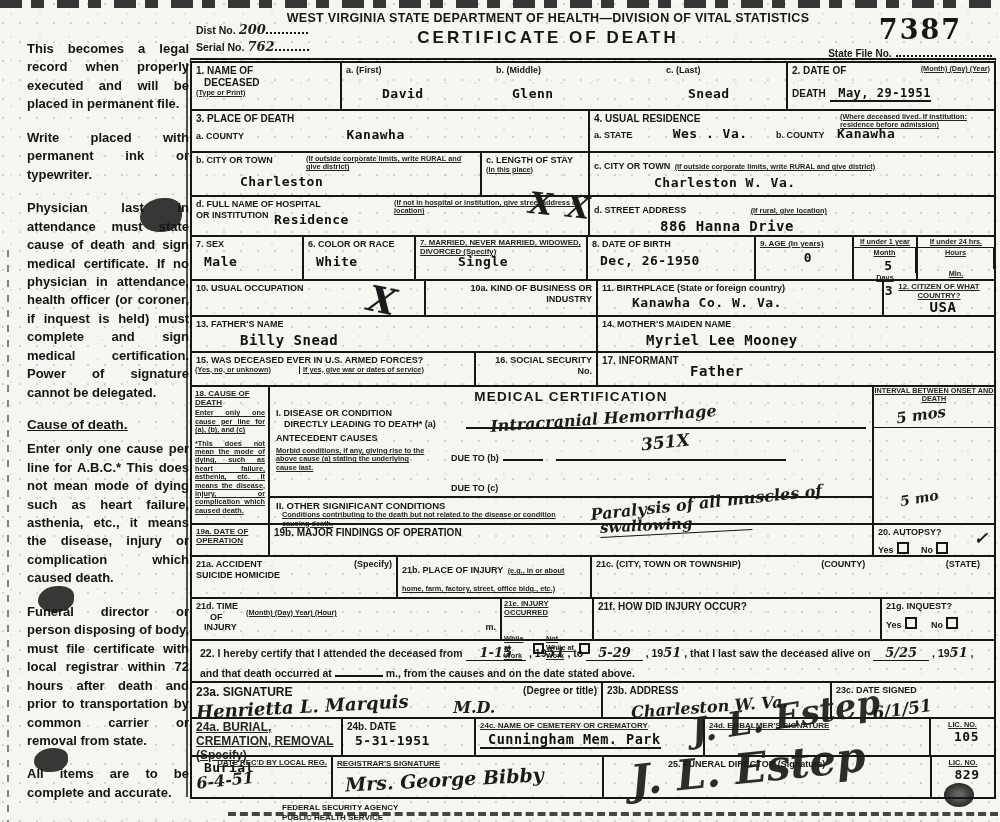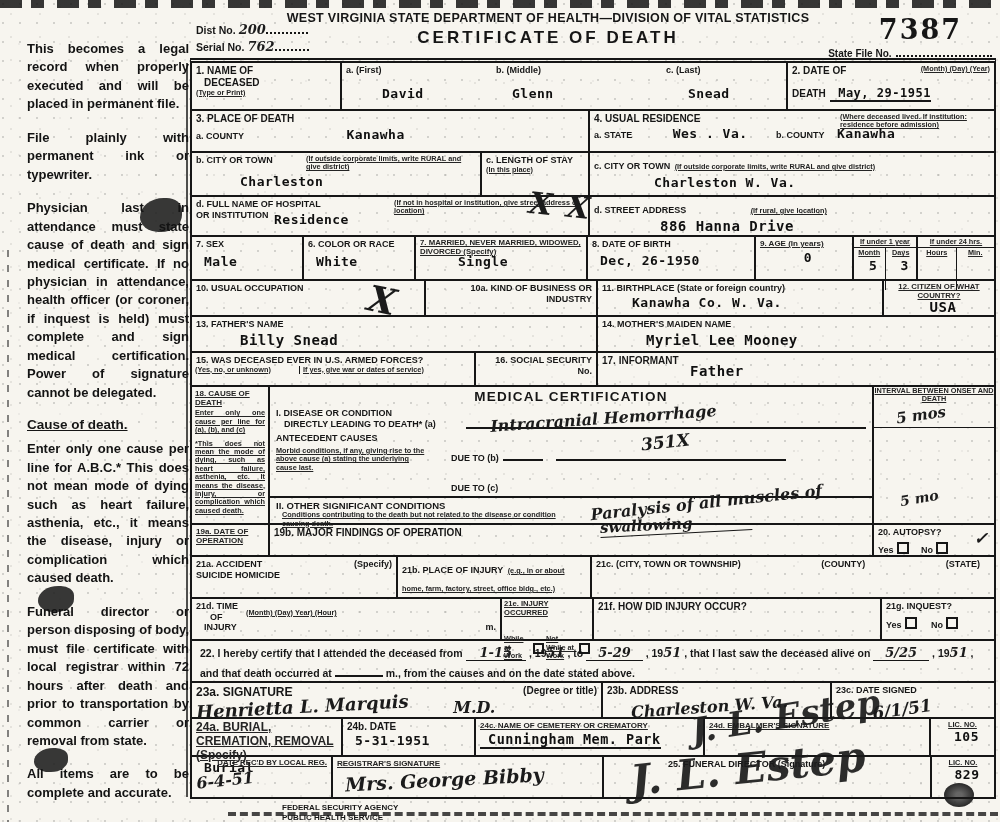--- a/index.html
+++ b/index.html
@@ -53,21 +53,21 @@
   .lbl{font:700 9px/1.18 "Liberation Sans",sans-serif;color:#161616;}
   .lbl.big{font-size:10px;}
   .note{font:700 7.3px/1.15 "Liberation Sans",sans-serif;color:#242424;text-decoration:underline;}
   .typed{font:700 13px/1.2 "DejaVu Sans Mono",monospace;color:#101010;letter-spacing:.5px;padding-left:8px;}
   .typed.u{border-bottom:2px solid #161616;display:inline-block;}
   .center{text-align:center;}
   .row-flex{display:flex;justify-content:space-between;align-items:flex-start;}
   .bl{display:inline-block;border-bottom:2px solid #161616;height:12px;vertical-align:baseline;}
   .box{width:12px;height:12px;border:2px solid #161616;display:inline-block;vertical-align:middle;margin-left:3px;background:transparent;}
   .subhdr{border-bottom:1.5px solid #161616;padding:1px 0;}
-  .subcols{display:flex;height:100%;}
+  .subcols{display:flex;height:100%;flex-direction:column;}
   .subcol{flex:1;text-align:center;border-right:1.5px solid #161616;padding-top:1px;}
   .subcol:last-child{border-right:none;}
   .med-title{font:700 13.5px/1.2 "Liberation Sans",sans-serif;text-align:center;letter-spacing:1.2px;padding-top:2px;}
   .sig-overlay{position:absolute;z-index:8;white-space:nowrap;pointer-events:none;}
   .form-footer{position:relative;height:26px;}
   .ffoot-no{position:absolute;left:18px;top:24px;font:700 8.5px "Liberation Sans",sans-serif;}
   .ffoot-agency{position:absolute;left:92px;top:4px;font:700 8px/1.25 "Liberation Sans",sans-serif;}
 </style>
 </head>
 <body>
@@ -76,21 +76,21 @@
   <div class="scan-top"></div>
   <div class="edge-line"></div>
   <div class="blob" style="left:140px;top:198px;width:42px;height:34px;"></div>
   <div class="blob" style="left:38px;top:586px;width:36px;height:26px;"></div>
   <div class="blob" style="left:34px;top:748px;width:34px;height:24px;"></div>
   <div class="stamp-dot"></div>
   <div class="bottom-dash"></div>
 
   <aside class="margin-notes">
     <p>This becomes a legal record when properly executed and will be placed in permanent file.</p>
-    <p>File plainly with permanent ink or typewriter.</p>
+    <p>Write placed with permanent ink or typewriter.</p>
     <p>Physician last in attendance must state cause of death and sign medical certificate. If no physician in attendance, health officer (or coroner, if inquest is held) must complete and sign medical certification. Power of signature cannot be delegated.</p>
     <div class="cause-h">Cause of death.</div>
     <p>Enter only one cause per line for A.B.C.* This does not mean mode of dying such as heart failure, asthenia, etc., it means the disease, injury or complication which caused death.</p>
     <p>Funeral director or person disposing of body, must file certificate with local registrar within 72 hours after death and prior to transportation by common carrier or removal from state.</p>
     <p>All items are to be complete and accurate.</p>
   </aside>
 
   <div class="form">
 
     <div class="hdr">

